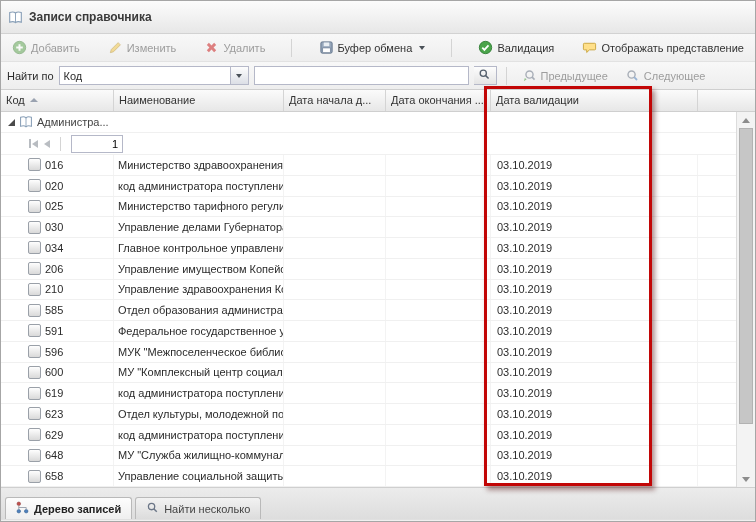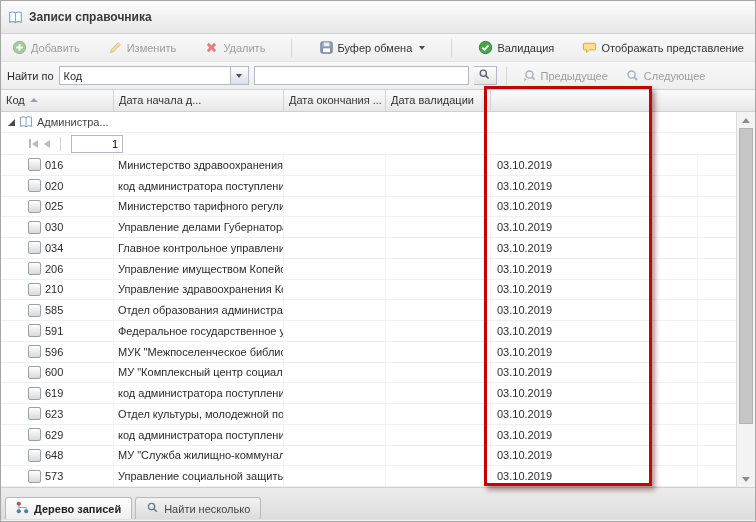--- a/index.html
+++ b/index.html
@@ -179,20 +179,23 @@
       <span class="lbl">Следующее</span>
     </div>
   </div>
 
   <div class="ghead">
     <div class="hcell">
       <span>Код</span>
       <span class="sortasc"></span>
     </div>
     <div class="hcell">
+        <span>Наименование</span>
+      </div>
+    <div class="hcell">
         <span>Дата начала д...</span>
       </div>
     <div class="hcell">
         <span>Дата окончания ...</span>
       </div>
     <div class="hcell">
         <span>Дата валидации</span>
       </div>
     <div class="hcell"></div>
     <div class="hcell"></div>
@@ -400,21 +403,21 @@
         <div class="cell">МУ "Служба жилищно-коммуналь</div>
         <div class="cell"></div>
           <div class="cell"></div>
         <div class="cell c-val">03.10.2019</div>
         <div class="cell"></div>
           <div class="cell"></div>
       </div>
       <div class="row">
         <div class="cell c-code">
             <span class="cb"></span>
-            <span>573</span>
+            <span>658</span>
           </div>
         <div class="cell">Управление социальной защиты</div>
         <div class="cell"></div>
           <div class="cell"></div>
         <div class="cell c-val">03.10.2019</div>
         <div class="cell"></div>
           <div class="cell"></div>
       </div>
 
     </div>

